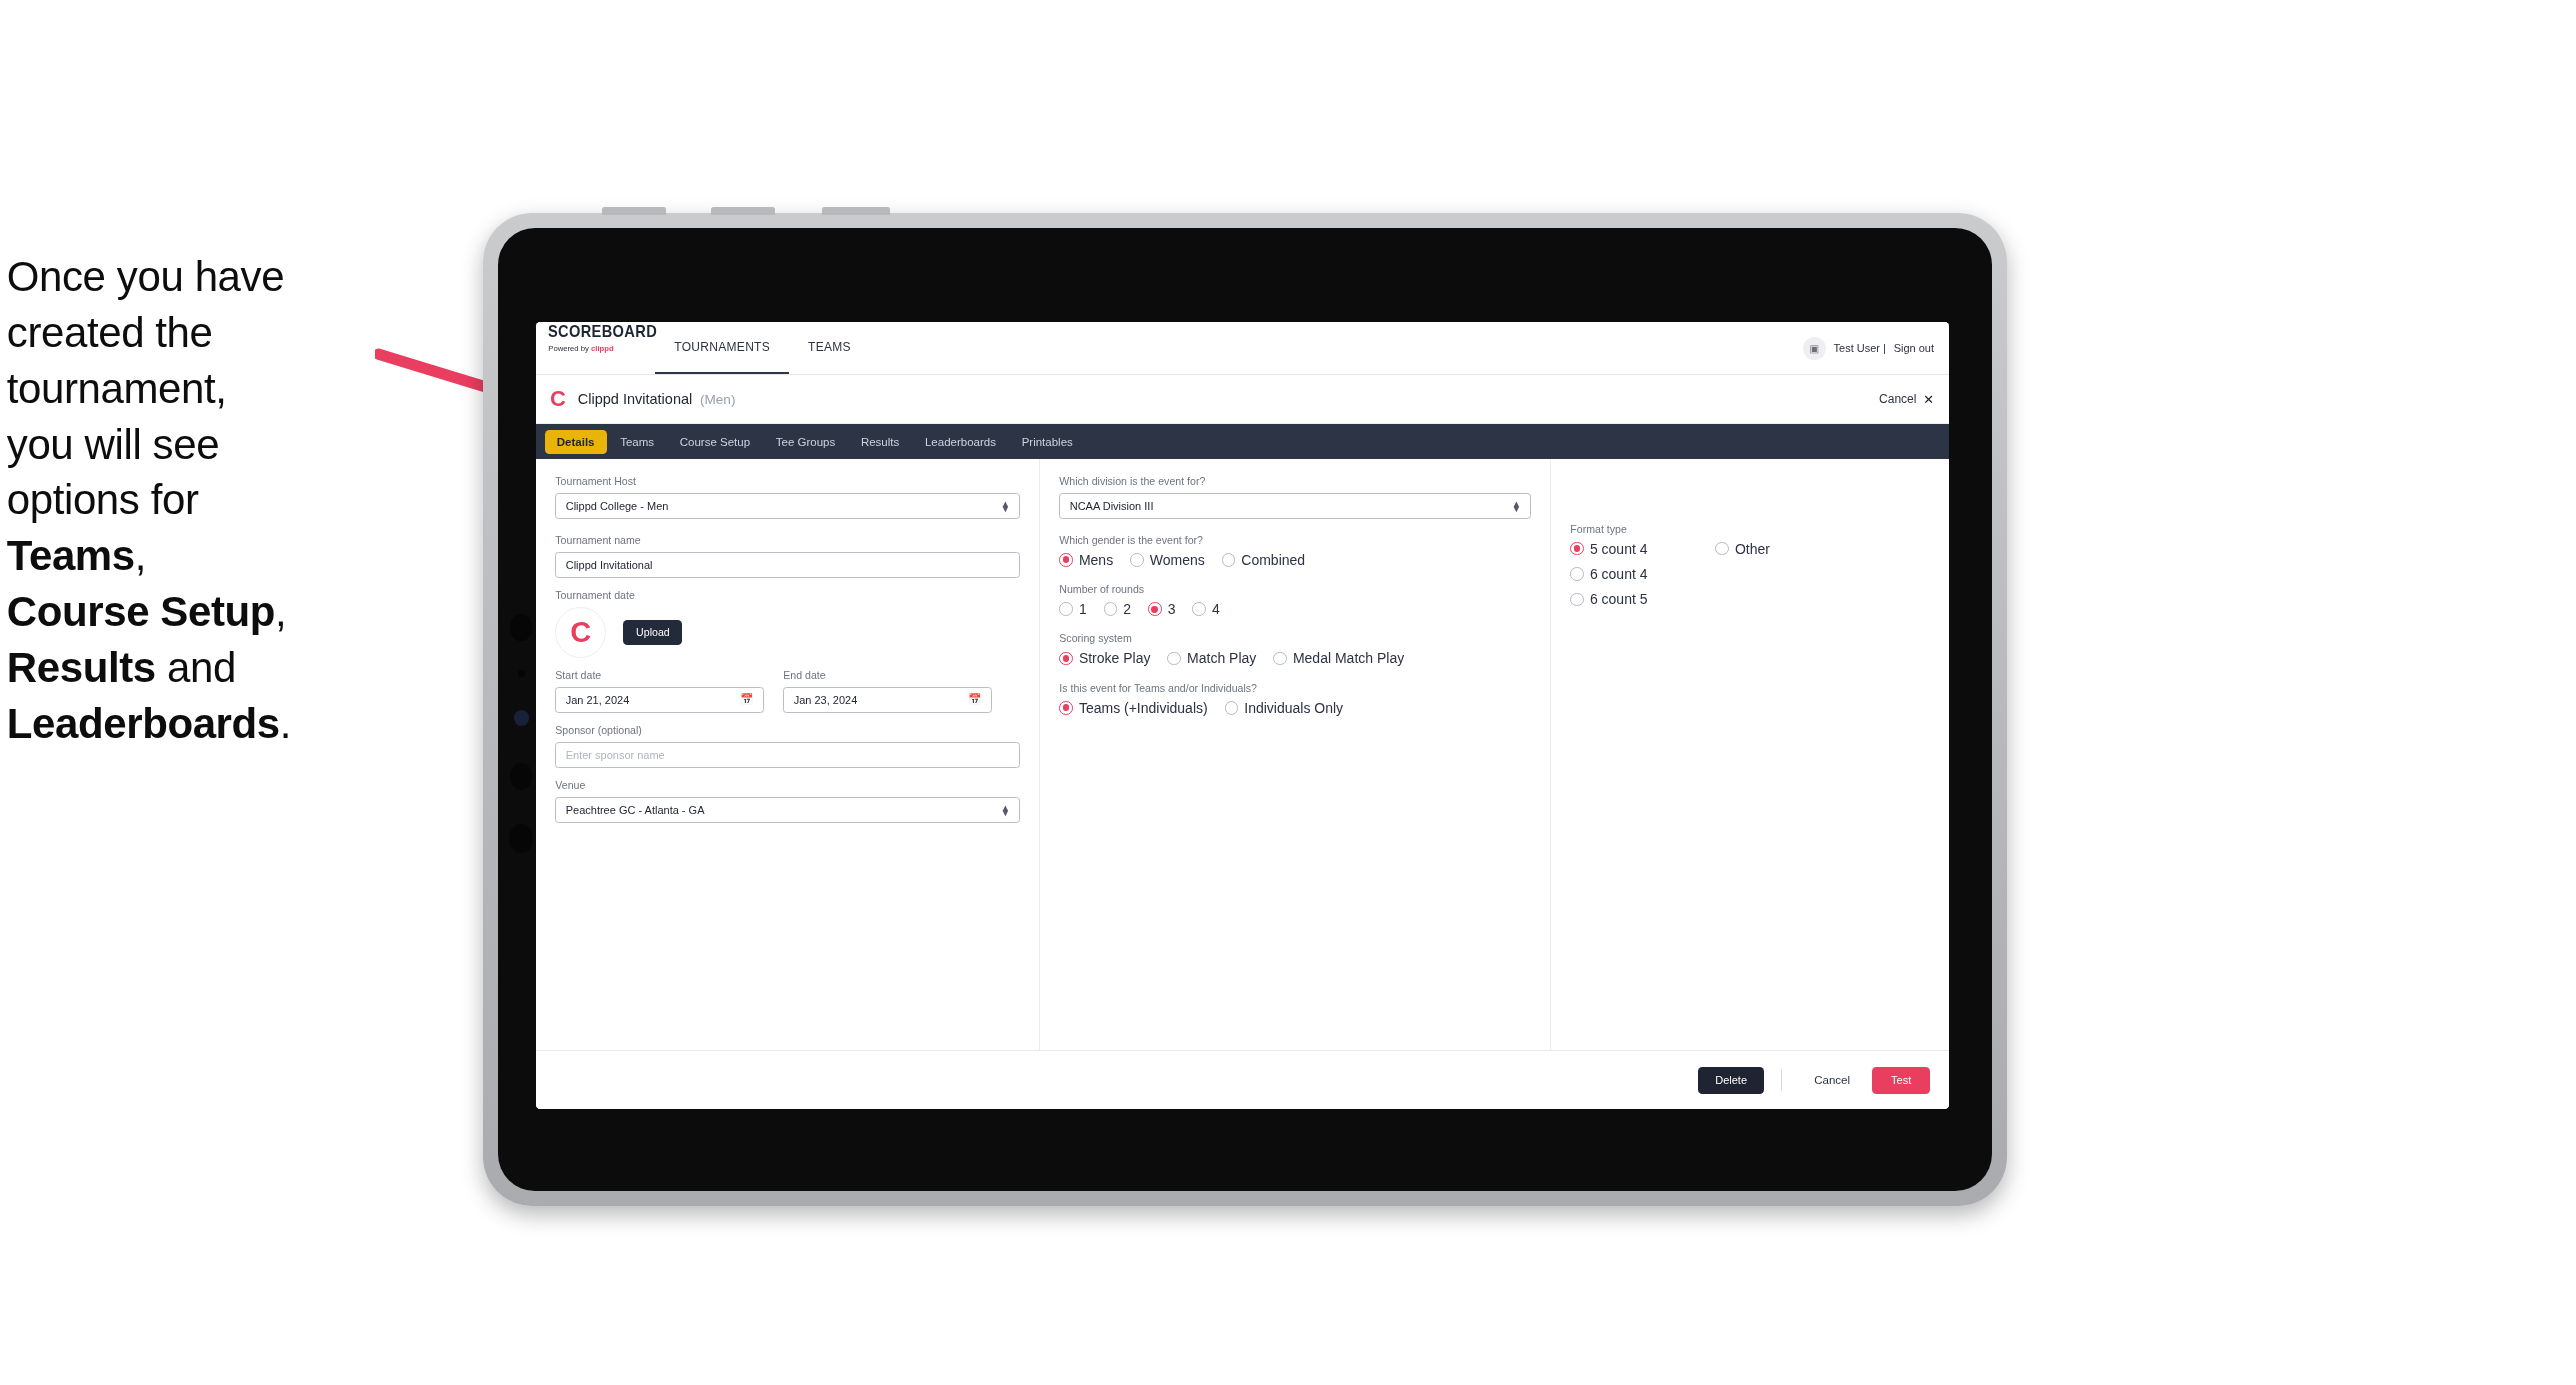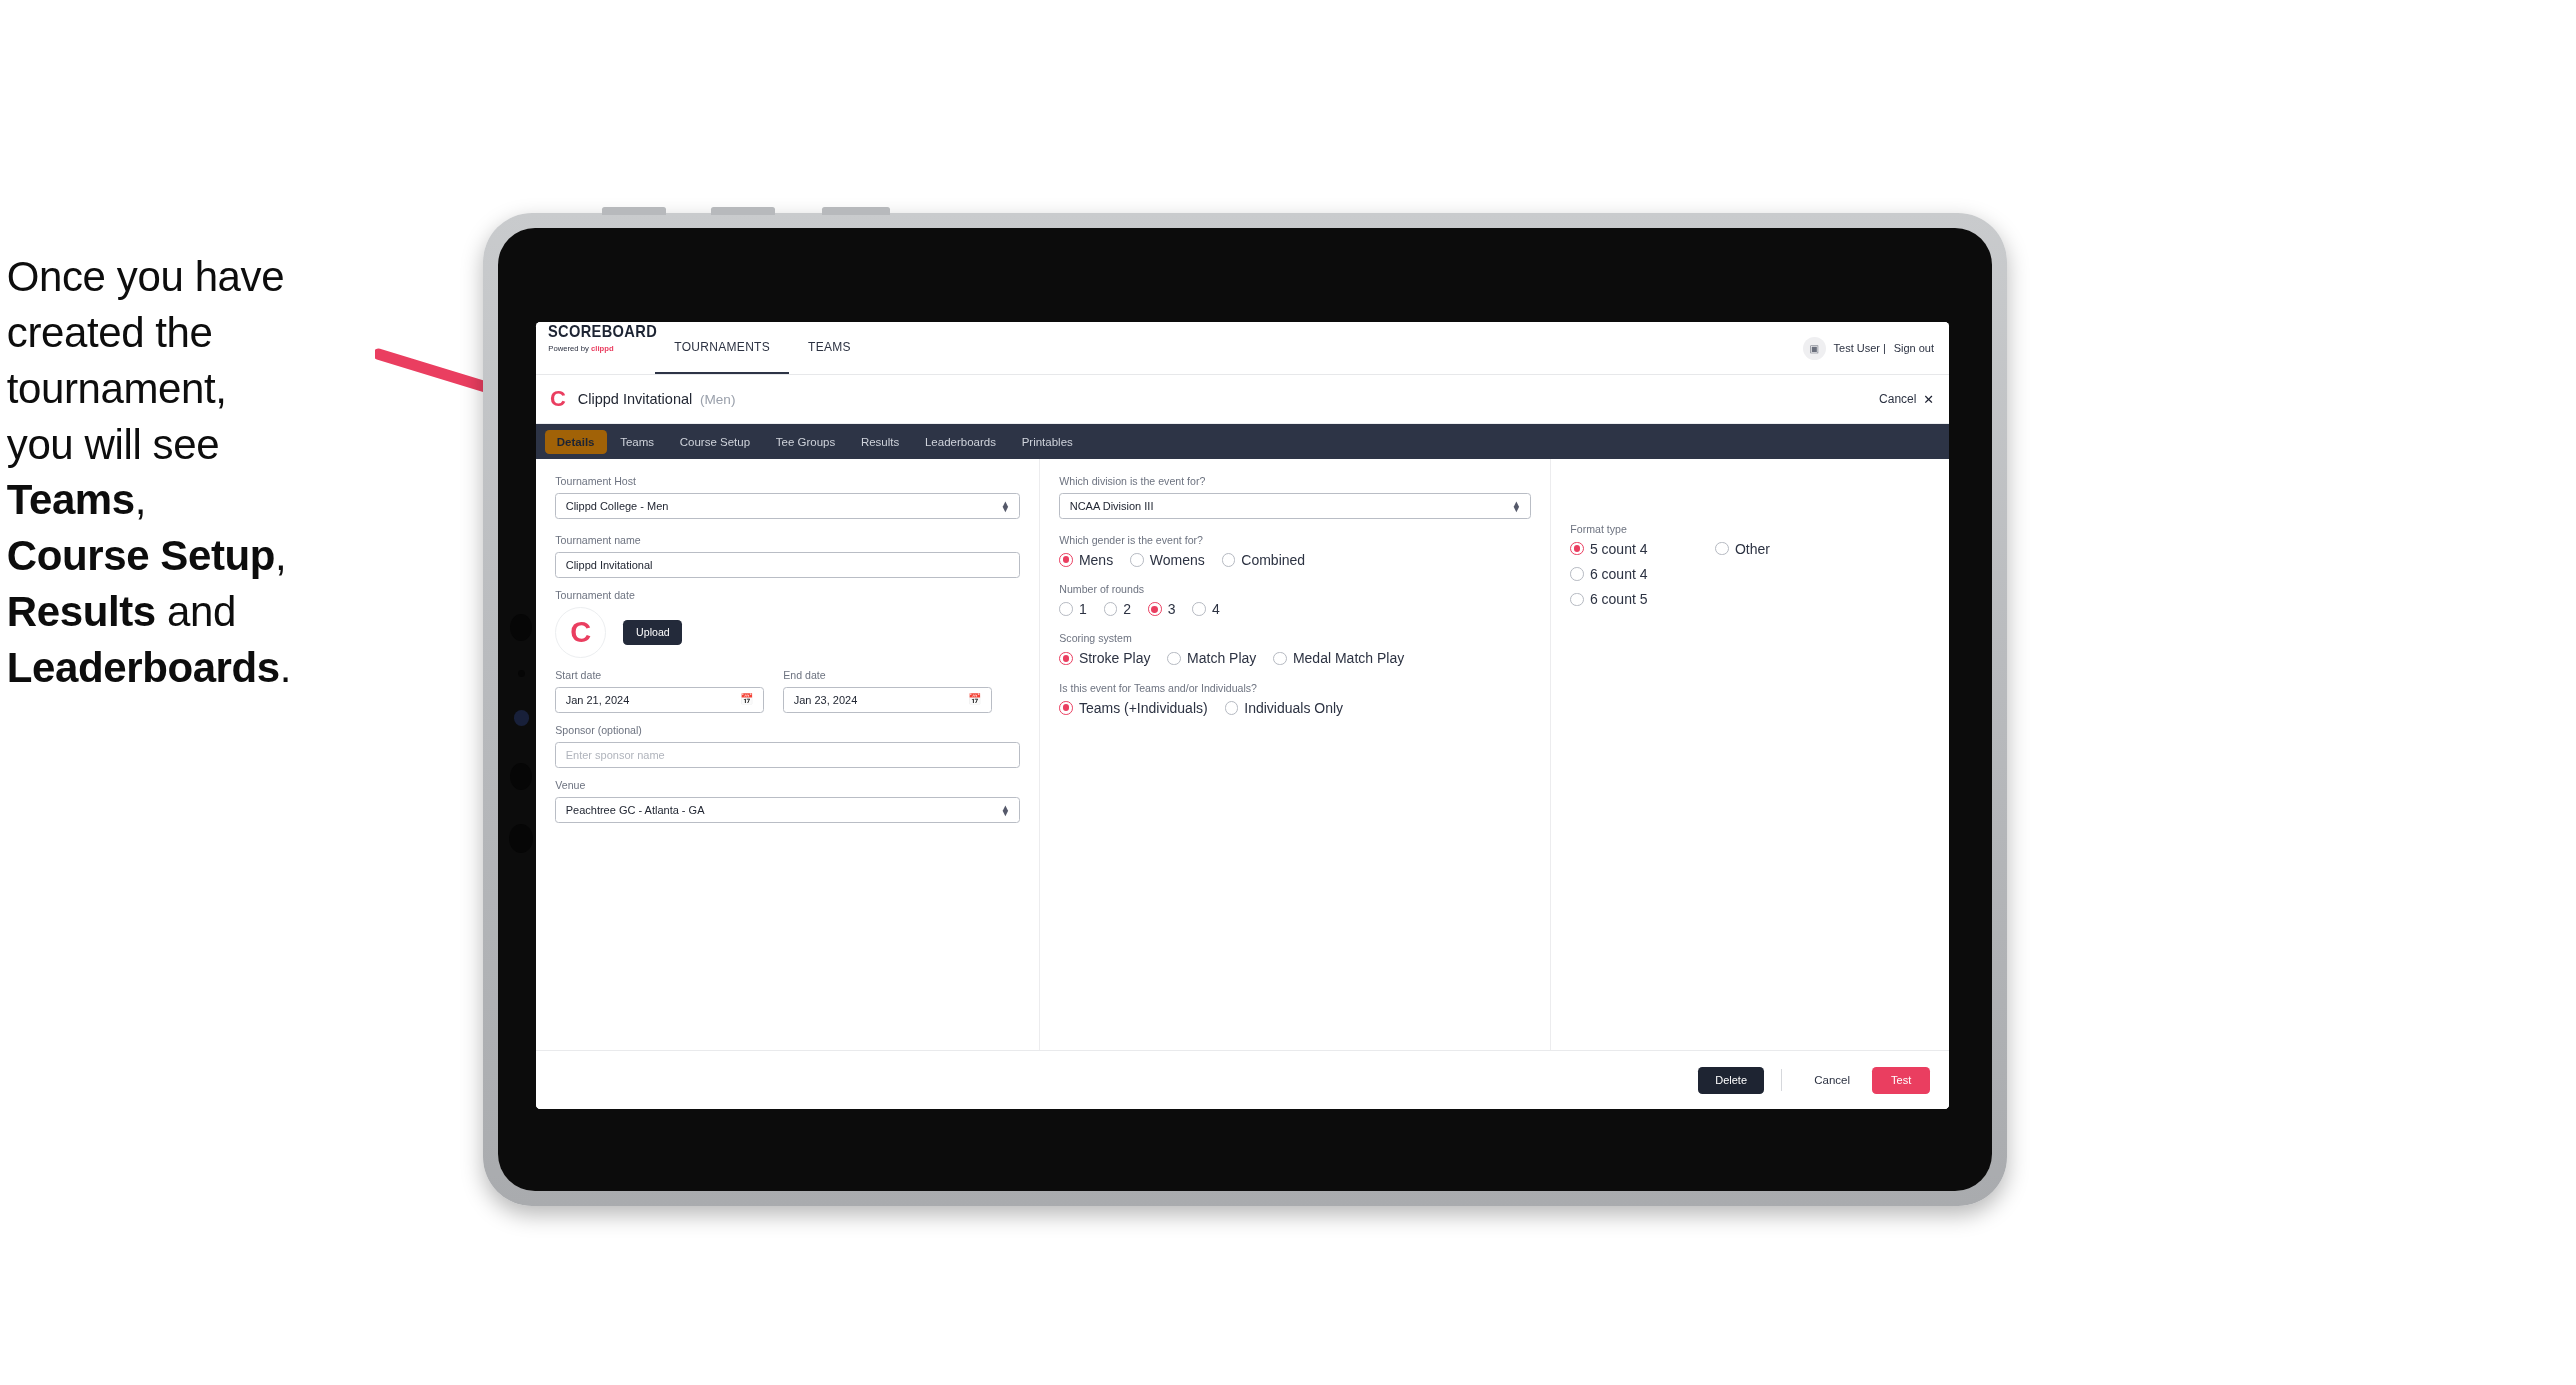--- a/index.html
+++ b/index.html
@@ -123,21 +123,21 @@
   #cancelx .lbl{font-size:12px;color:#2c3242;}
   #cancelx .x{font-size:12.8px;color:#1c2030;}
   
   #tabbar{
     height:35px;flex:0 0 auto;background:#2d3446;
     display:flex;align-items:center;padding-left:8.5px;gap:1.7px;
   }
   .stab{
     font-size:11.5px;color:#cfd3db;padding:6px 12px;border-radius:4.3px;cursor:pointer;
   }
-  .stab.active{background:#a16207;color:#1d2433;font-weight:bold;}
+  .stab.active{background:#eab308;color:#1d2433;font-weight:bold;}
   
   #body{
     flex:1 1 auto;display:flex;background:#fff;min-height:0;
     border-bottom:0.9px solid #e9eaec;
   }
   .col{padding:15.3px 19px 0 19px;box-sizing:border-box;}
   #col1{width:504px;border-right:0.9px solid #ececee;}
   #col2{width:511px;border-right:0.9px solid #ececee;}
   #col3{flex:1 1 auto;margin-top:48px;}
   .flabel{font-size:10.6px;color:#6d7380;margin-bottom:6px;}
@@ -205,20 +205,21 @@
   }
 </style>
 </head>
 <body>
 
 <div id="annotation">
   <div>Once you have</div>
   <div>created the</div>
   <div>tournament,</div>
   <div>you will see</div>
+  <div>options for</div>
   <div><span class="b">Teams</span><span>,</span></div>
   <div><span class="b">Course Setup</span><span>,</span></div>
   <div><span class="b">Results</span><span> and</span></div>
   <div><span class="b">Leaderboards</span><span>.</span></div>
 </div>
 
 <svg id="arrow" viewBox="0 0 360 160">
   <line x1="4" y1="26" x2="285" y2="112" stroke="#ea3e60" stroke-width="13" stroke-linecap="round"></line>
   <polygon points="252,78 330,124 252,148" fill="#ea3e60"></polygon>
 </svg>

